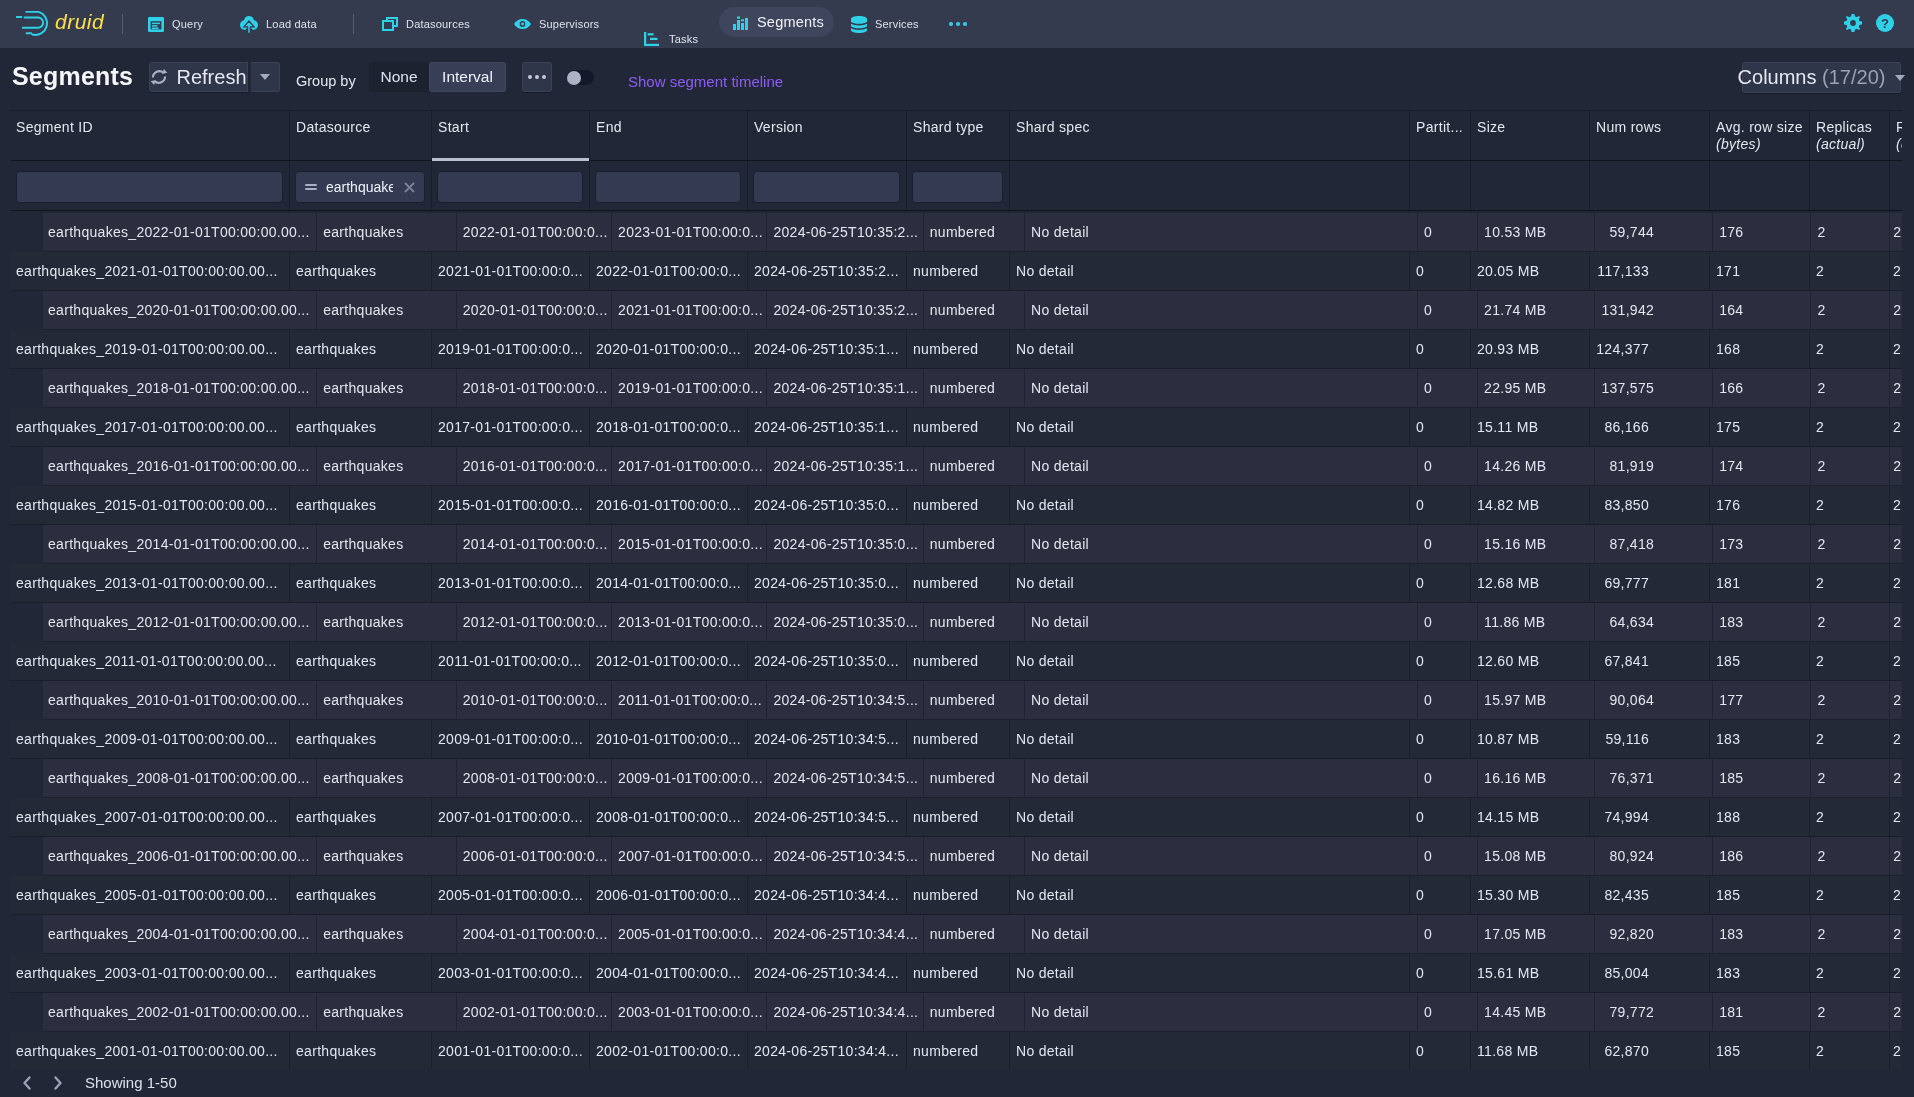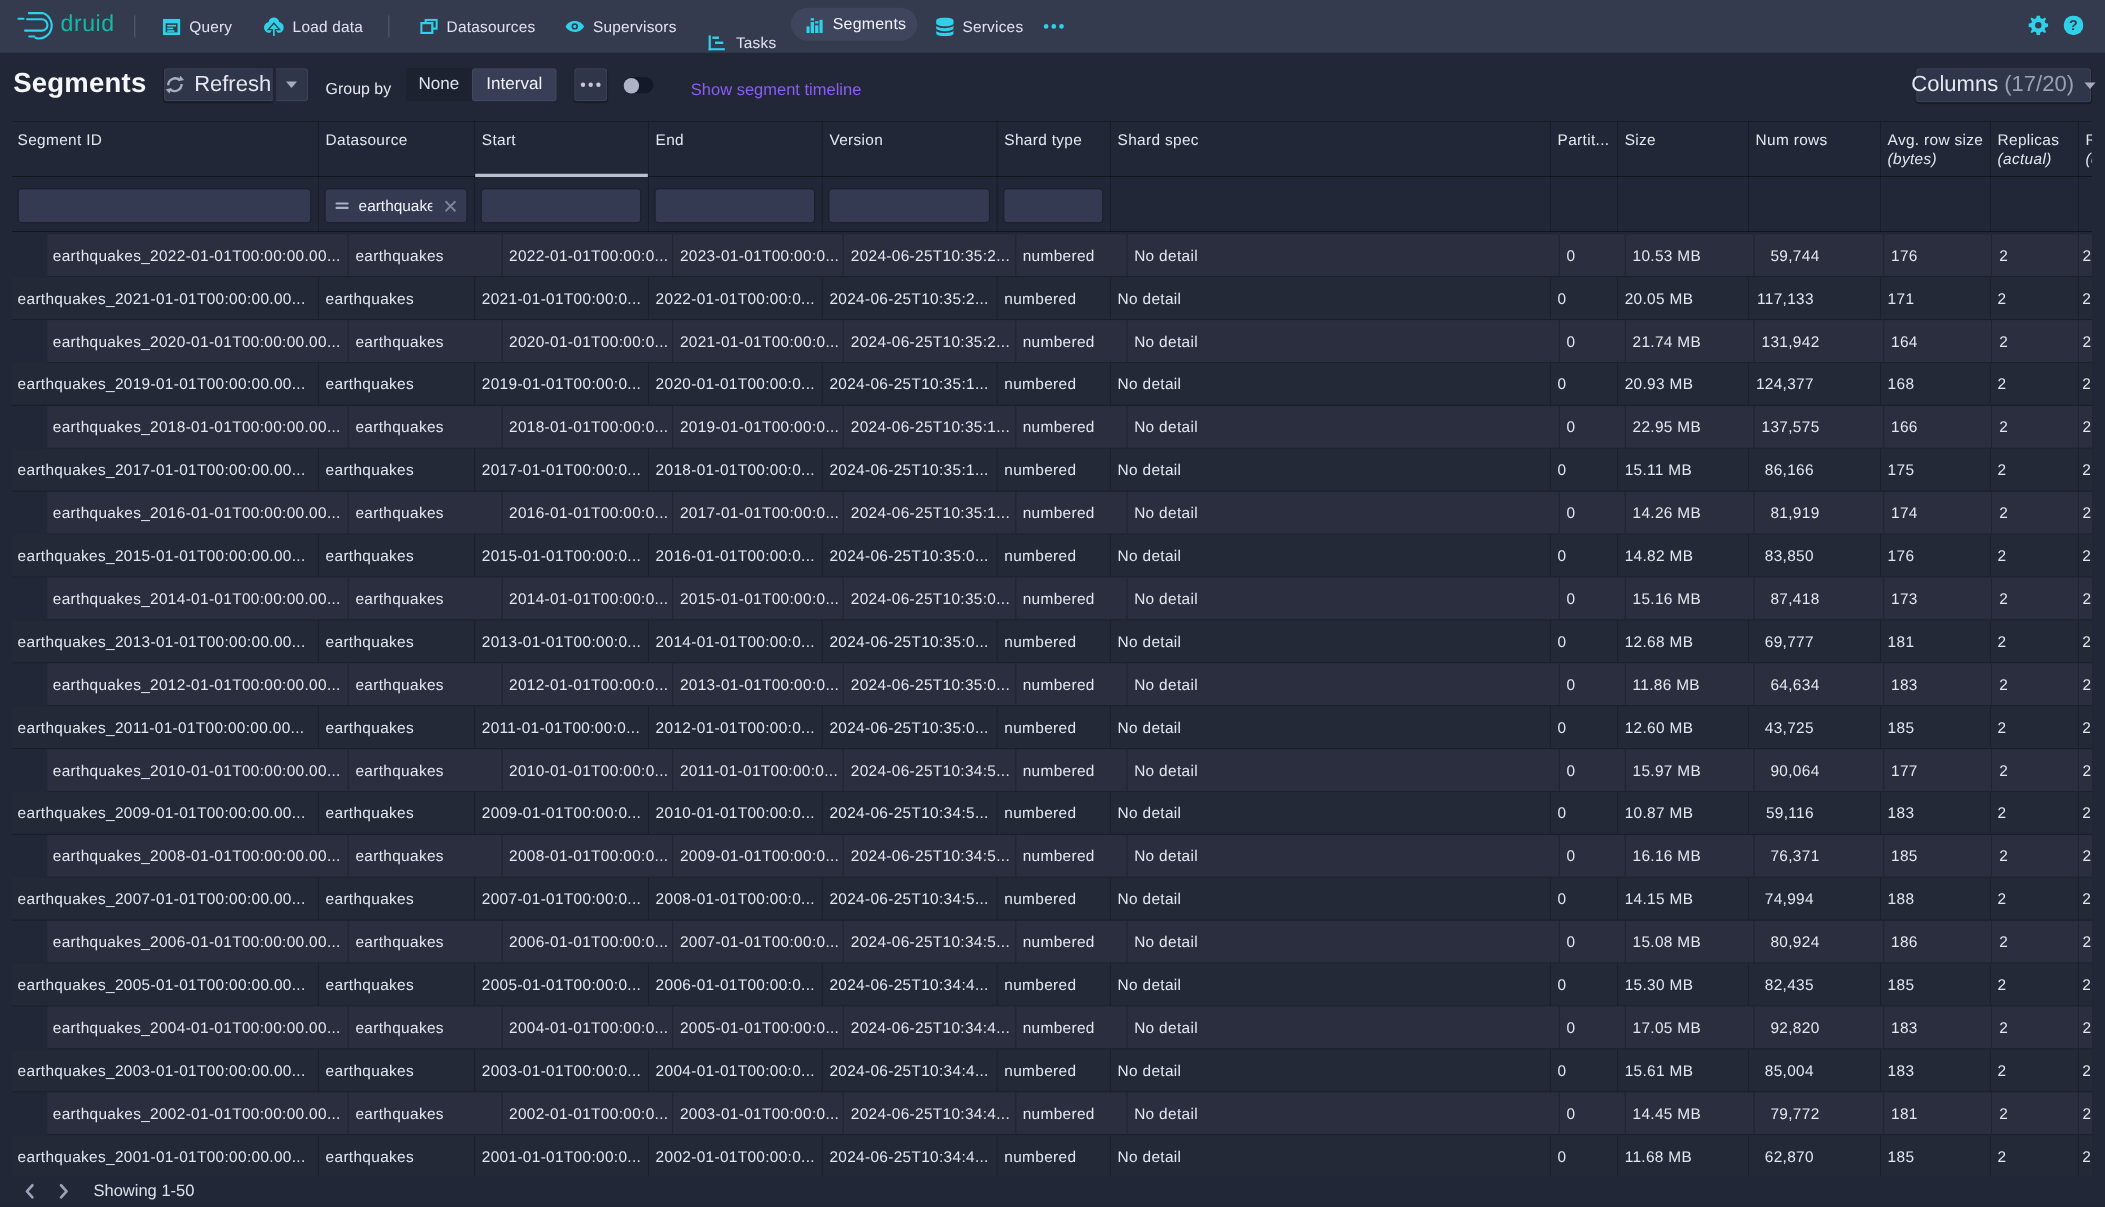--- a/index.html
+++ b/index.html
@@ -1,23 +1,23 @@
 <!DOCTYPE html>
 <html><head><meta charset="utf-8"><style>
 * { box-sizing: border-box; margin:0; padding:0; }
 html,body { width:1914px; height:1097px; overflow:hidden; }
 body { background:#222737; font-family:"Liberation Sans",sans-serif; position:relative; color:#e3e7ef; }
 svg { display:block; }
 
 
 .nav { position:absolute; top:0; left:0; width:1914px; height:48px; background:#343b4f; }
 .nav .logo { position:absolute; left:10px; top:5px; }
-.brand { position:absolute; left:55px; top:9.5px; font-size:21px; color:#14b8a6; letter-spacing:0.5px; }
+.brand { position:absolute; left:55px; top:9.5px; font-size:21px; font-style:italic; color:#fde047; letter-spacing:0.5px; }
 .navdiv { position:absolute; top:14px; width:1px; height:20px; background:#555c72; }
-.navitem { position:absolute; top:0; height:48px; display:flex; align-items:center; font-size:14px; letter-spacing:0.2px; color:#dfe3ed; }
+.navitem { position:absolute; top:0; height:48px; display:flex; align-items:center; font-size:11px; letter-spacing:0.2px; color:#dfe3ed; }
 .navitem .nic { margin-right:8px; }
 .pill { position:absolute; left:719px; top:7px; width:115px; height:30px; background:#3e455c; border-radius:15px; display:flex; align-items:center; padding-left:14px; font-size:14.5px; letter-spacing:0.2px; color:#f0f2f8; }
 .pill .nic { margin-right:9px; }
 
 
 .title { position:absolute; left:12px; top:61.5px; font-size:25px; font-weight:bold; color:#f4f6fa; letter-spacing:0.2px; }
 .btn { position:absolute; background:#303649; border-radius:3px; display:flex; align-items:center; justify-content:center; font-size:20px; color:#e5e8f0; box-shadow: inset 0 0 0 1px rgba(255,255,255,0.06), 0 1px 1px rgba(0,0,0,0.3); }
 .refresh { left:149px; top:62px; width:99px; height:30px; border-radius:3px 0 0 3px; }
 .refresh svg { margin-right:8px; }
 .refcaret { left:250px; top:62px; width:30px; height:30px; border-radius:0 3px 3px 0; }
@@ -407,21 +407,21 @@
 <div class="trow dark">
 <div class="c c1">earthquakes_2011-01-01T00:00:00.00...</div>
 <div class="c c2">earthquakes</div>
 <div class="c c3">2011-01-01T00:00:0...</div>
 <div class="c c4">2012-01-01T00:00:0...</div>
 <div class="c c5">2024-06-25T10:35:0...</div>
 <div class="c c6">numbered</div>
 <div class="c c7">No detail</div>
 <div class="c c8">0</div>
 <div class="c c9">12.60 MB</div>
-<div class="c c10"><span class="num">43,725</span></div>
+<div class="c c10"><span class="num">67,841</span></div>
 <div class="c c11">185</div>
 <div class="c c12">2</div>
 <div class="c c13">2</div>
 </div>
 <div class="trow light">
 <div class="c c1">earthquakes_2010-01-01T00:00:00.00...</div>
 <div class="c c2">earthquakes</div>
 <div class="c c3">2010-01-01T00:00:0...</div>
 <div class="c c4">2011-01-01T00:00:0...</div>
 <div class="c c5">2024-06-25T10:34:5...</div>

